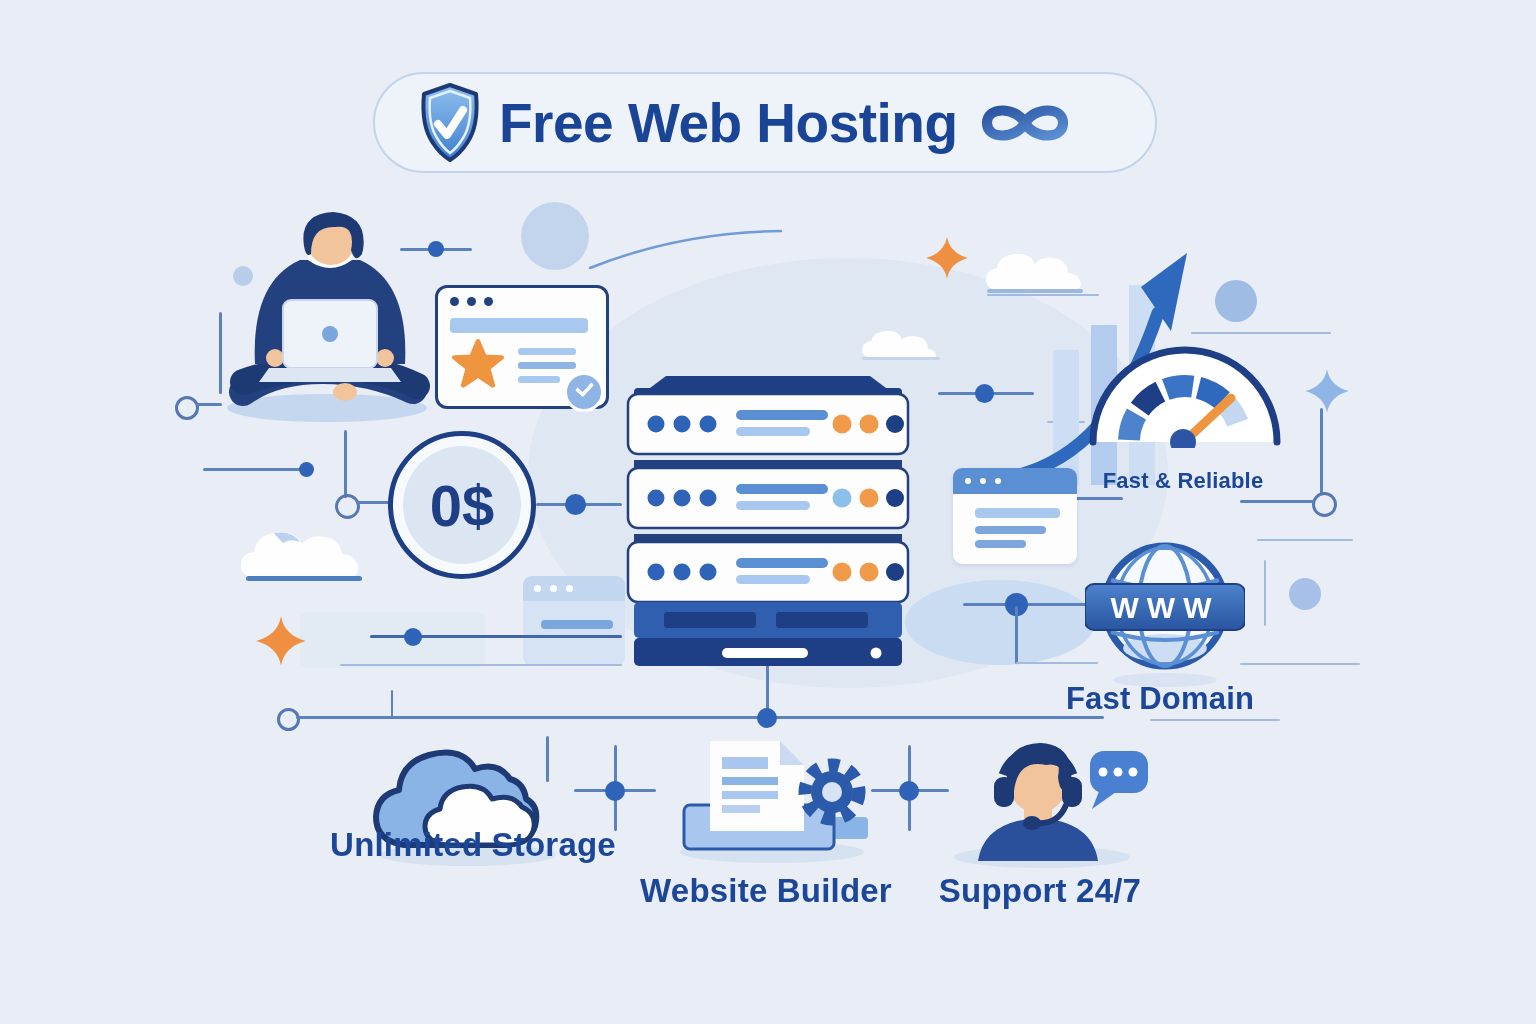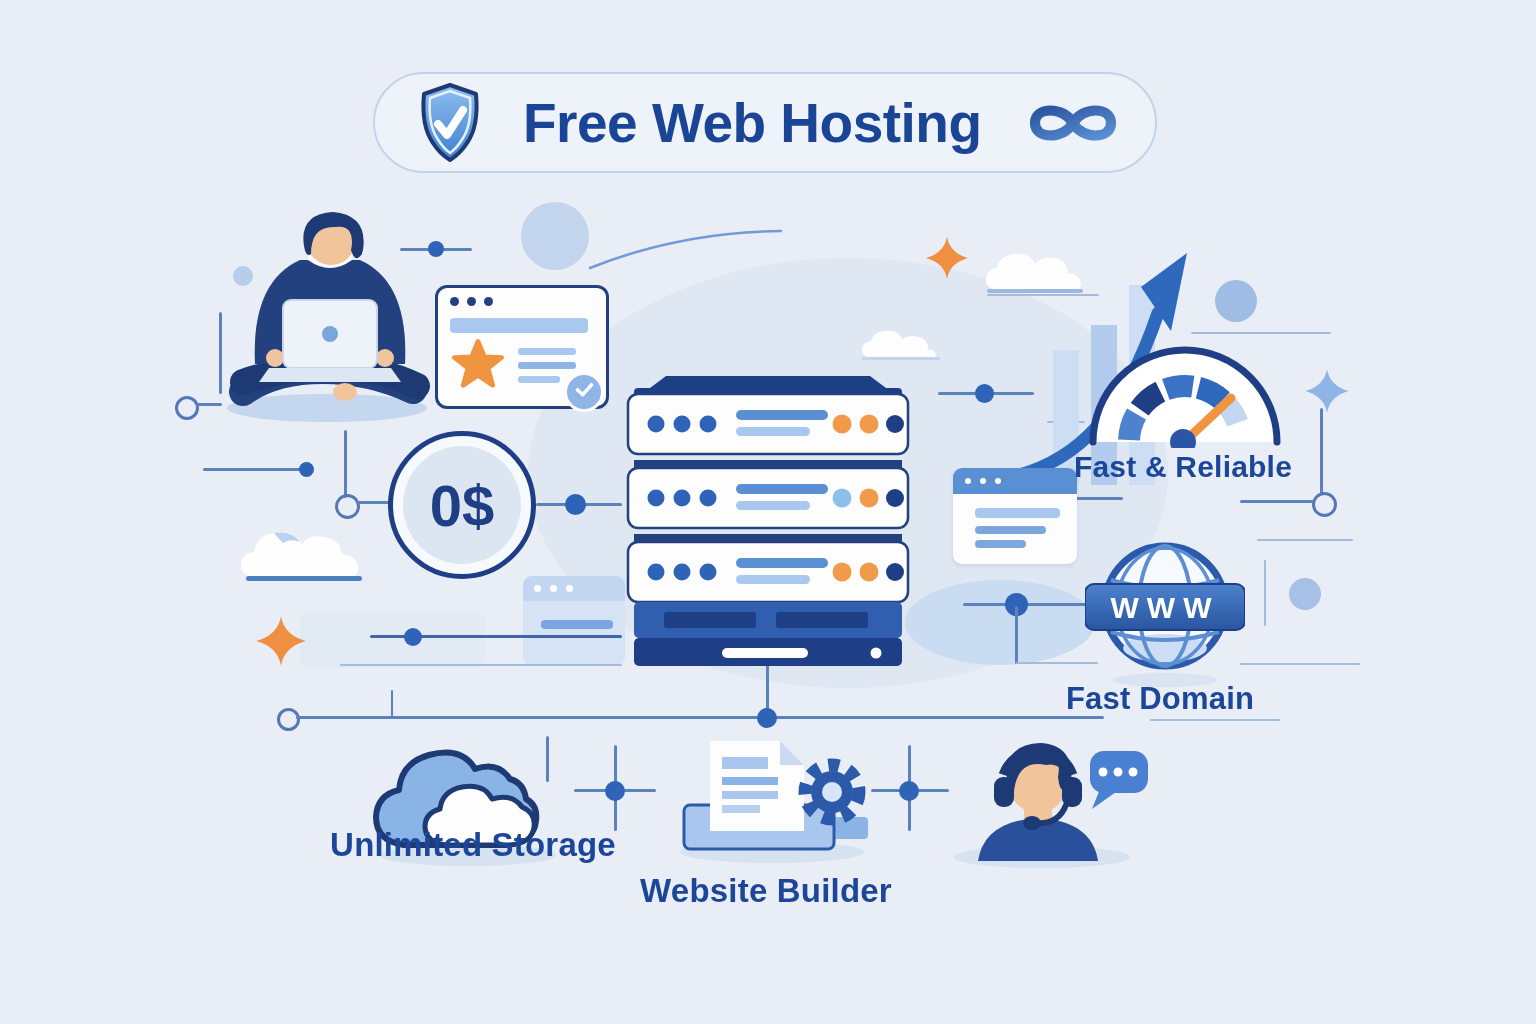--- a/index.html
+++ b/index.html
@@ -11,21 +11,21 @@
   .line.light{background:#a2bbdf;}
   .line.dark{background:#3f66a8;}
   .dot{position:absolute;border-radius:50%;background:#2f63b8;z-index:2;}
   .dot.pale{background:#b8cdea;z-index:1;}
   .ring{position:absolute;border-radius:50%;border:3px solid #5577b5;background:transparent;z-index:2;}
   .icon{position:absolute;z-index:3;}
   .label{position:absolute;color:#1c4798;font-weight:bold;text-align:center;z-index:4;letter-spacing:.2px;}
   
   .banner{position:absolute;left:373px;top:72px;width:784px;height:101px;border:2.5px solid #c2d3ec;
           border-radius:56px;background:#eef2f9;display:flex;align-items:center;padding-left:42px;
-          box-sizing:border-box;gap:40px;z-index:4;text-align:center;}
+          box-sizing:border-box;gap:16px;z-index:4;text-align:center;}
   .banner-title{font-size:55px;font-weight:bold;color:#1a4496;letter-spacing:-.5px;white-space:nowrap;}
   
   .price{position:absolute;left:388px;top:431px;width:148px;height:148px;border-radius:50%;
          background:#f7fafd;border:5px solid #1e3f85;box-sizing:border-box;z-index:3;
          display:flex;align-items:center;justify-content:center;}
   .price-inner{width:118px;height:118px;border-radius:50%;background:#dce6f3;
          display:flex;align-items:center;justify-content:center;}
   .price-text{font-size:58px;font-weight:bold;color:#1e3f85;}
   
   .star-card{position:absolute;left:435px;top:285px;width:168px;height:118px;background:#fdfdfe;
@@ -336,18 +336,19 @@
     <ellipse cx="88" cy="48" rx="30" ry="32" fill="#f2c49c"></ellipse>
     <path d="M58,54 Q50,12 90,10 Q128,12 120,56 Q114,28 96,32 Q68,26 64,58 Z" fill="#1d3a75"></path>
     <path d="M90,10 Q124,16 119,54 Q110,64 108,44 Q112,22 96,16 Z" fill="#1d3a75"></path>
     <path d="M54,42 A36,36 0 0 1 122,42" fill="none" stroke="#1d3a75" stroke-width="11"></path>
     <rect x="44" y="44" width="20" height="30" rx="9" fill="#1d3a75"></rect>
     <rect x="112" y="44" width="20" height="30" rx="9" fill="#1d3a75"></rect>
     <path d="M116,72 Q108,92 86,90" fill="none" stroke="#1d3a75" stroke-width="6" stroke-linecap="round"></path>
     <ellipse cx="82" cy="90" rx="9" ry="7" fill="#1d3a75"></ellipse>
   </svg>
 
-  <div class="label" style="left:1038px;top:450px;width:290px;font-size:30px;">Fast &amp; Reliable</div>
+  <div class="label" style="left:1038px;top:468px;width:290px;font-size:22px;">Fast &amp; Reliable</div>
   <div class="label" style="left:1020px;top:681px;width:280px;font-size:31px;">Fast Domain</div>
   <div class="label" style="left:298px;top:826px;width:350px;font-size:33px;">Unlimited Storage</div>
   <div class="label" style="left:601px;top:872px;width:330px;font-size:33px;">Website Builder</div>
+  <div class="label" style="left:880px;top:872px;width:320px;font-size:33px;">Support 24/7</div>
 
 </div>
 
 </body></html>

